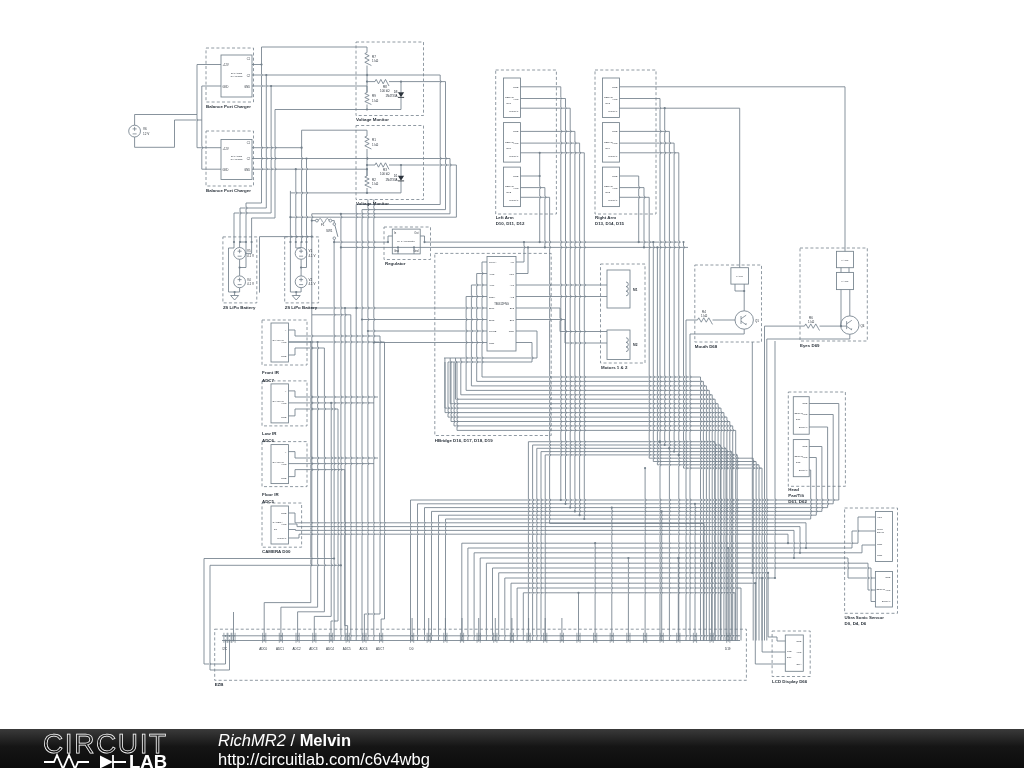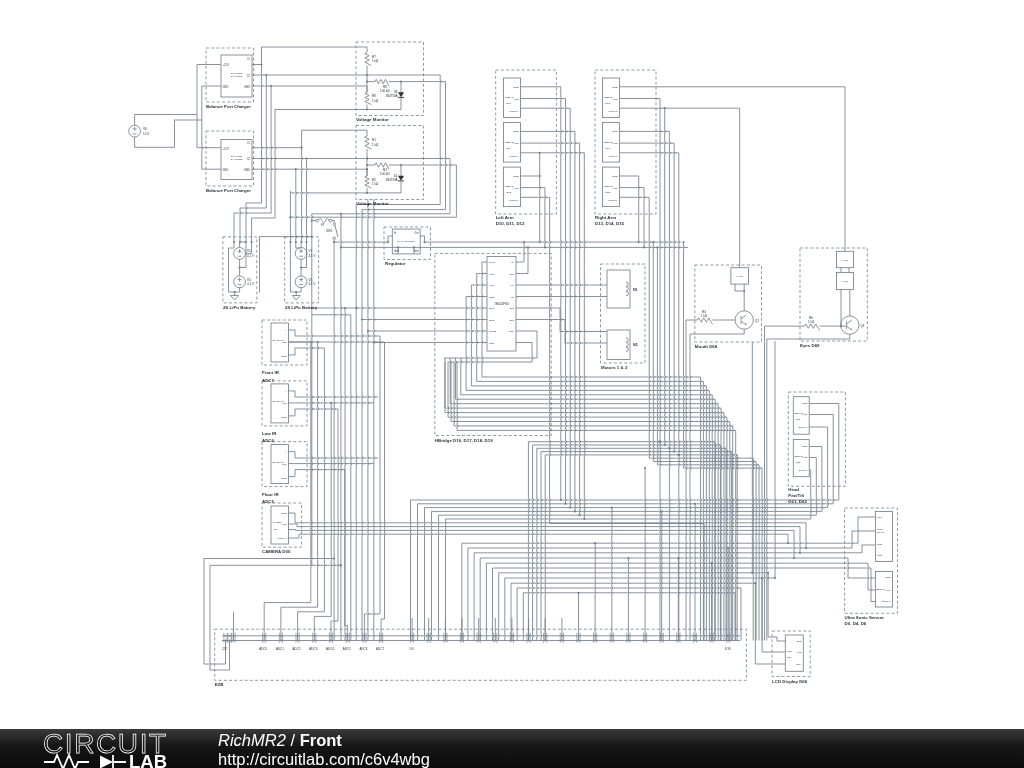--- a/index.html
+++ b/index.html
@@ -689,17 +689,17 @@
     <svg width="140" height="39" viewBox="0 0 140 39" xmlns="http://www.w3.org/2000/svg">
       <text x="0" y="23.5" font-family="Liberation Sans, sans-serif" font-size="28" fill="none" stroke="#ffffff" stroke-width="0.75" letter-spacing="1.6">CIRCUIT</text>
       <path d="M 1 33 h 10 l 3 -7 l 6 14 l 6 -14 l 6 14 l 3 -7 h 11" stroke="#ffffff" stroke-width="1.8" fill="none"></path>
       <path d="M 57 26.5 l 13 6.5 l -13 6.5 z" fill="#ffffff"></path>
       <path d="M 70 26 v 14 M 70 33 h 13" stroke="#ffffff" stroke-width="1.8" fill="none"></path>
       <text x="86" y="38.5" font-family="Liberation Sans, sans-serif" font-size="18.5" font-weight="bold" fill="#ffffff">LAB</text>
     </svg>
   </div>
 
   <div style="position:absolute;left:218px;top:2px;color:#fff;font-size:16.5px;line-height:18.7px;font-family:'Liberation Sans',sans-serif;">
-    <span style="font-style:italic;text-align:right;">RichMR2</span> / <b>Front</b><br>http://circuitlab.com/c6v4wbg
+    <span style="font-style:italic;text-align:right;">RichMR2</span> / <b>Melvin</b><br>http://circuitlab.com/c6v4wbg
   </div>
 </div>
 
 </div>
 
 </body></html>

